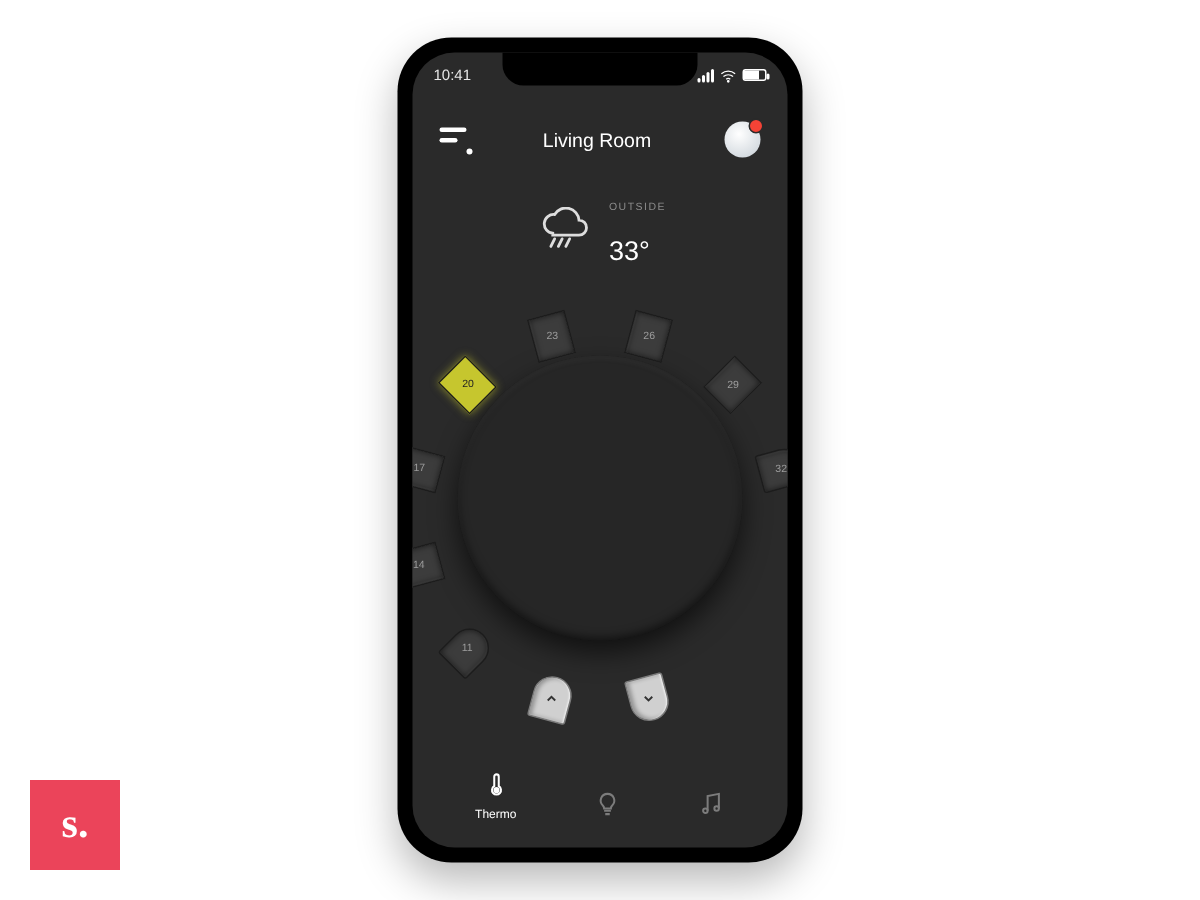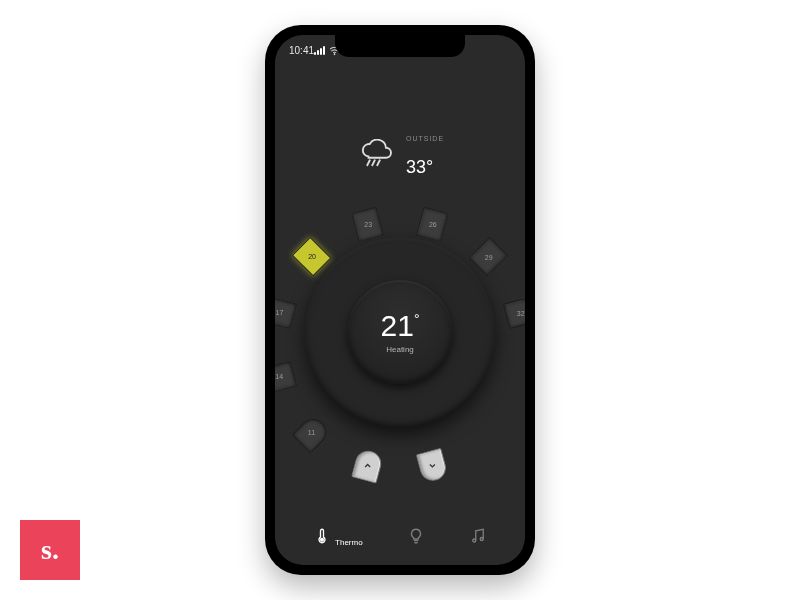--- a/index.html
+++ b/index.html
@@ -36,21 +36,21 @@
   }
 
   
   .statusbar {
     position: absolute;
     top: 0; left: 0; right: 0;
     height: 30px;
     display: flex; align-items: center;
     padding: 0 14px;
     font-size: 10px;
-    justify-content: flex-start;
+    justify-content: space-between;
     z-index: 4;
   }
   .statusbar .right-ind { display:flex; gap:4px; align-items:center;}
   .sig-bars { display:flex; gap:1px; align-items:flex-end; }
   .sig-bars span { width:2px; background:#fff; border-radius:1px;}
   .sig-bars span:nth-child(1){height:3px;}
   .sig-bars span:nth-child(2){height:5px;}
   .sig-bars span:nth-child(3){height:7px;}
   .sig-bars span:nth-child(4){height:9px;}
   .wifi-icon svg { width:11px; height:11px; display:block; }
@@ -150,21 +150,21 @@
   }
   .chev { width:10px; height:10px; display:block; }
 
   
   .tabbar {
     position:absolute;
     left:0; right:0; bottom:18px;
     display:flex; justify-content:space-around; align-items:flex-end;
     padding: 0 16px;
   }
-  .tab { display:flex; flex-direction:row; align-items:flex-end; gap:4px; color:#7c7c7c; font-size:8px; cursor:pointer;}
+  .tab { display:flex; flex-direction:column; align-items:center; gap:4px; color:#7c7c7c; font-size:8px; cursor:pointer;}
   .tab.active { color:#fff; }
   .tab svg { width:18px; height:18px; }
   .tabbar .tab + .tab { margin-left:0; }
 
   
   .brand {
     position:absolute;
     left:20px; bottom:20px;
     width:60px; height:60px;
     background:#EB445A;
@@ -198,20 +198,29 @@
                 <path d="M9 17c2-1.5 4-1.5 6 0"></path>
                 <circle cx="12" cy="20" r="1" fill="#fff"></circle>
               </svg>
           </span>
           <span class="batt">
               <i></i>
             </span>
         </div>
       </div>
 
+      <div class="header">
+        <div class="menu-btn">
+          <span class="bar b1"></span>
+          <span class="bar b2"></span>
+          <span class="dot"></span>
+        </div>
+        <div class="title">Living Room</div>
+        <div class="avatar"></div>
+      </div>
 
       <div class="weather">
         <span class="cloud-icon">
           <svg viewBox="0 0 64 48" fill="none" stroke="#ddd" stroke-width="3" stroke-linecap="round">
             <path d="M20 28a10 10 0 0 1 2-20 14 14 0 0 1 26 6 8 8 0 0 1 0 16H20z" fill="none"></path>
             <line x1="22" y1="34" x2="18" y2="42"></line>
             <line x1="30" y1="34" x2="26" y2="42"></line>
             <line x1="38" y1="34" x2="34" y2="42"></line>
           </svg>
         </span>
@@ -273,24 +282,20 @@
           </div>
         </div>
         <div class="seg arrow-seg" style="transform:rotate(105deg) translateX(60px);">
           <div class="body" style="border-radius:14px 2px 2px 14px;">
             <svg class="chev" viewBox="0 0 24 24" fill="none" stroke="#333" stroke-width="3" style="transform:rotate(-105deg);">
                 <polyline points="6 15 12 9 18 15"></polyline>
               </svg>
           </div>
         </div>
 
-        <div class="dial-inner">
-          <div class="dial-temp"><span>21</span><span class="deg">°</span></div>
-          <div class="dial-status">Heating</div>
-        </div>
       </div>
 
       <div class="tabbar">
         <div class="tab active">
           <span>
             <svg viewBox="0 0 24 24" fill="none" stroke="currentColor" stroke-width="1.8">
                 <path d="M12 3a2 2 0 0 1 2 2v8.5a4 4 0 1 1-4 0V5a2 2 0 0 1 2-2z"></path>
                 <circle cx="12" cy="17" r="1.8" fill="currentColor"></circle>
               </svg>
           </span>

